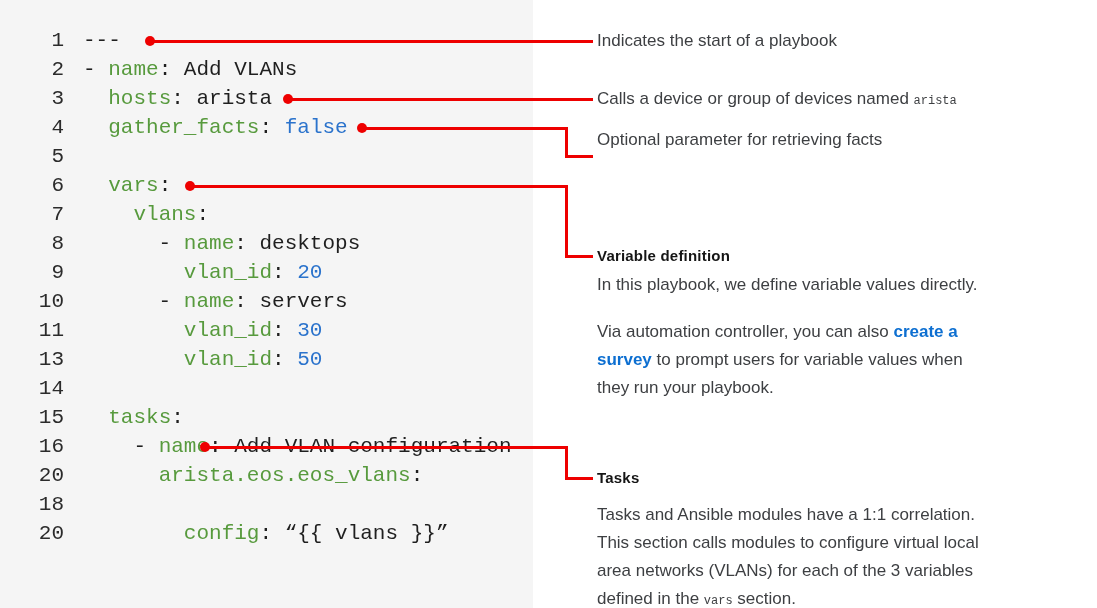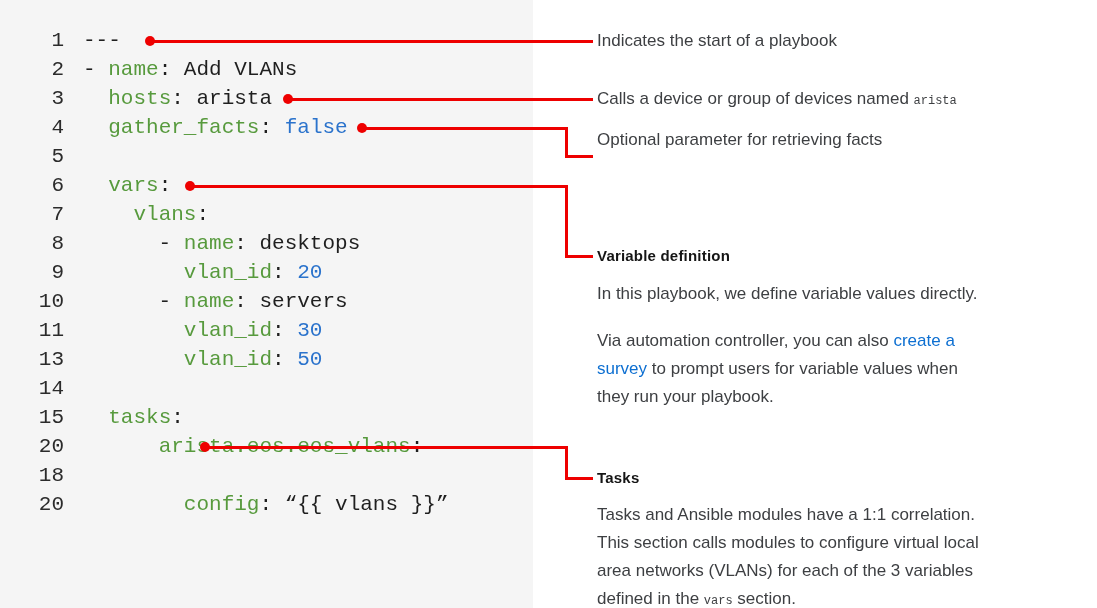--- a/index.html
+++ b/index.html
@@ -35,24 +35,24 @@
 
   .notes>*{position:absolute;left:597px;width:470px;color:var(--note-text);font-size:17px;line-height:28px}
   .blk{display:block}
   .mono{font-family:Liberation Mono, monospace;font-size:12px;color:inherit}
   .n1{top:27px}
   .n2{top:85px}
   .n3{top:126px}
   .s1{top:241px}
   .s2{top:463px}
   .sec h2{font-size:15px;line-height:30px;font-weight:700;color:var(--heading-text);letter-spacing:.2px}
-  .s1 .p1{margin-top:9px}
+  .s1 .p1{}
   .s1 .p2{margin-top:19px}
   .s2 p{margin-top:8px}
-  .link{color:var(--link-blue);font-weight:400;text-decoration:none;cursor:pointer}
+  .link{color:var(--link-blue);font-weight:700;text-decoration:none;cursor:pointer}
 </style>
 </head>
 <body>
 
 <div class="stage">
 
   <div class="code-panel">
     <div id="code-lines">
         <div class="code-line">
           <span class="ln">1</span>
@@ -102,20 +102,24 @@
           <span class="ln">13</span>
           <span class="ct"><span class="tk-p">        </span><span class="tk-k">vlan_id</span><span class="tk-p">: </span><span class="tk-v">50</span></span>
         </div>
         <div class="code-line">
           <span class="ln">14</span>
           <span class="ct"></span>
         </div>
         <div class="code-line">
           <span class="ln">15</span>
           <span class="ct"><span class="tk-p">  </span><span class="tk-k">tasks</span><span class="tk-p">:</span></span>
+        </div>
+        <div class="code-line">
+          <span class="ln">16</span>
+          <span class="ct"><span class="tk-p">    - </span><span class="tk-k">name</span><span class="tk-p">: Add VLAN configuration</span></span>
         </div>
         <div class="code-line">
           <span class="ln">20</span>
           <span class="ct"><span class="tk-p">      </span><span class="tk-k">arista.eos.eos_vlans</span><span class="tk-p">:</span></span>
         </div>
         <div class="code-line">
           <span class="ln">18</span>
         </div>
         <div class="code-line">
           <span class="ln">20</span>

